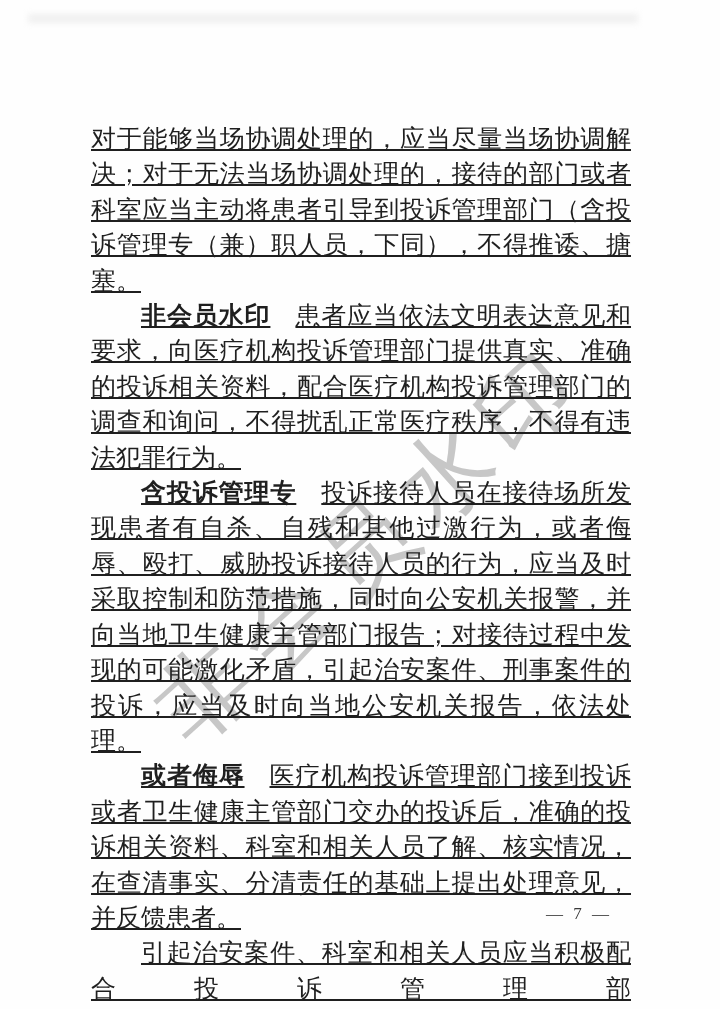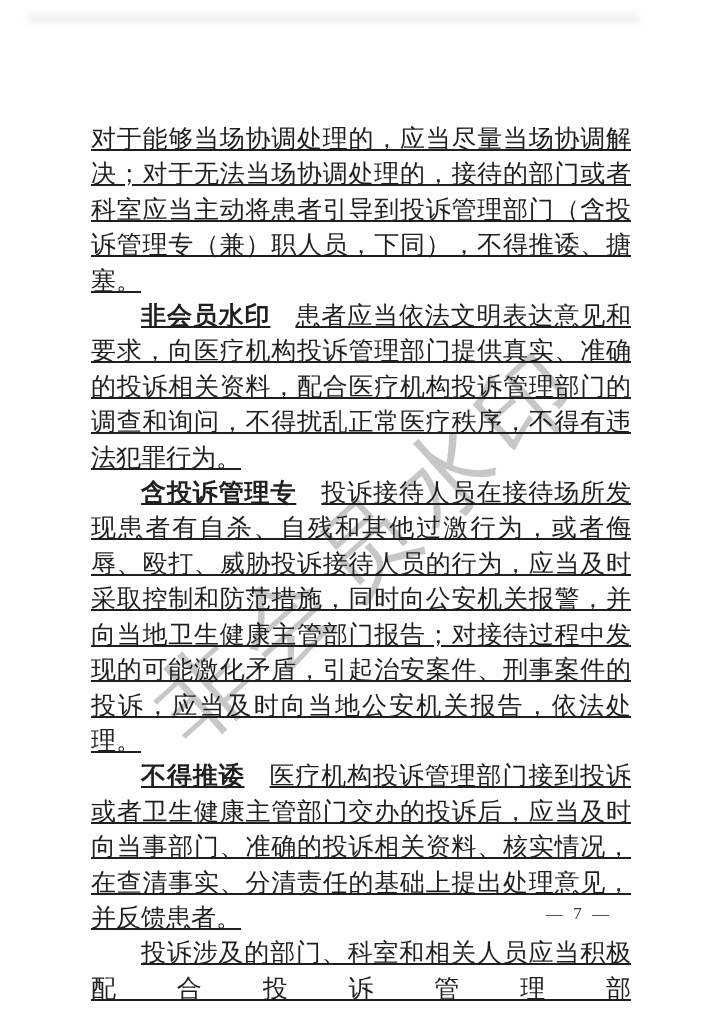--- a/index.html
+++ b/index.html
@@ -94,23 +94,23 @@
   <div class="content">
 
     <p class="continuation"><span>对于能够当场协调处理的，应当尽量当场协调解决；对于无法当场协调处理的，接待的部门或者科室应当主动将患者引导到投诉管理部门（含投诉管理专（兼）职人员，下同），不得推诿、搪塞。</span></p>
 
 
     <p><span class="art-heading">非会员水印</span><span>患者应当依法文明表达意见和要求，向医疗机构投诉管理部门提供真实、准确的投诉相关资料，配合医疗机构投诉管理部门的调查和询问，不得扰乱正常医疗秩序，不得有违法犯罪行为。</span></p>
 
 
     <p><span class="art-heading">含投诉管理专</span><span>投诉接待人员在接待场所发现患者有自杀、自残和其他过激行为，或者侮辱、殴打、威胁投诉接待人员的行为，应当及时采取控制和防范措施，同时向公安机关报警，并向当地卫生健康主管部门报告；对接待过程中发现的可能激化矛盾，引起治安案件、刑事案件的投诉，应当及时向当地公安机关报告，依法处理。</span></p>
 
-    <p><span class="art-heading">不得推诿</span><span>医疗机构投诉管理部门接到投诉或者卫生健康主管部门交办的投诉后，应当及时向当事部门、准确的投诉相关资料、核实情况，在查清事实、分清责任的基础上提出处理意见，并反馈患者。</span></p>
+    <p><span class="art-heading">或者侮辱</span><span>医疗机构投诉管理部门接到投诉或者卫生健康主管部门交办的投诉后，准确的投诉相关资料、科室和相关人员了解、核实情况，在查清事实、分清责任的基础上提出处理意见，并反馈患者。</span></p>
 
-    <p class="force-justify"><span>投诉涉及的部门、科室和相关人员应当积极配合投诉管理部</span></p>
+    <p class="force-justify"><span>引起治安案件、科室和相关人员应当积极配合投诉管理部</span></p>
 
   </div>
 
   <div class="pagenum">— 7 —</div>
 
   <div class="dot-artifact"></div>
 
 </div>
 
 </body></html>

